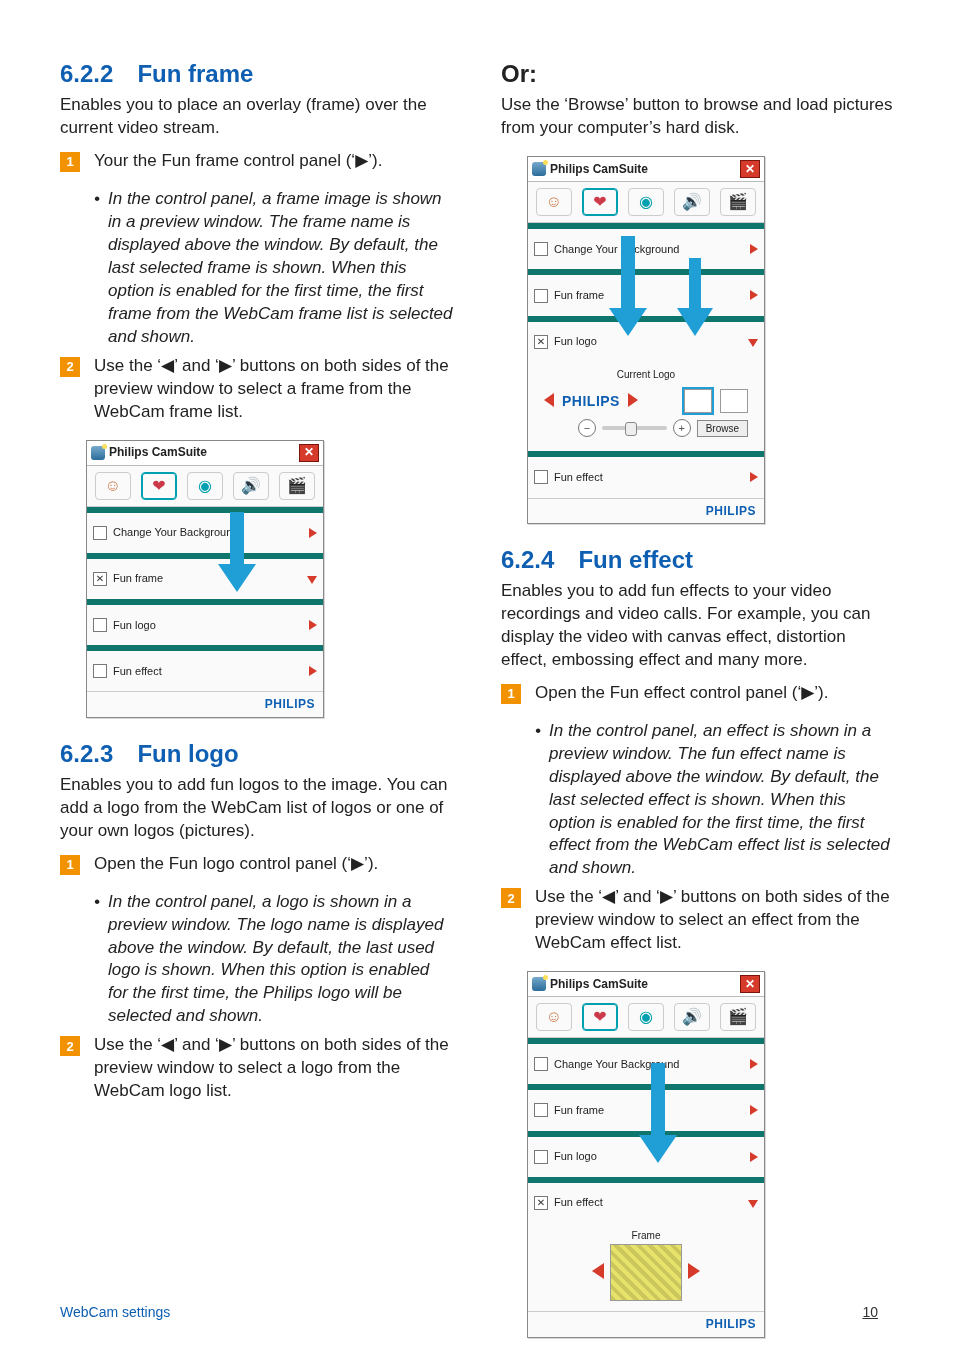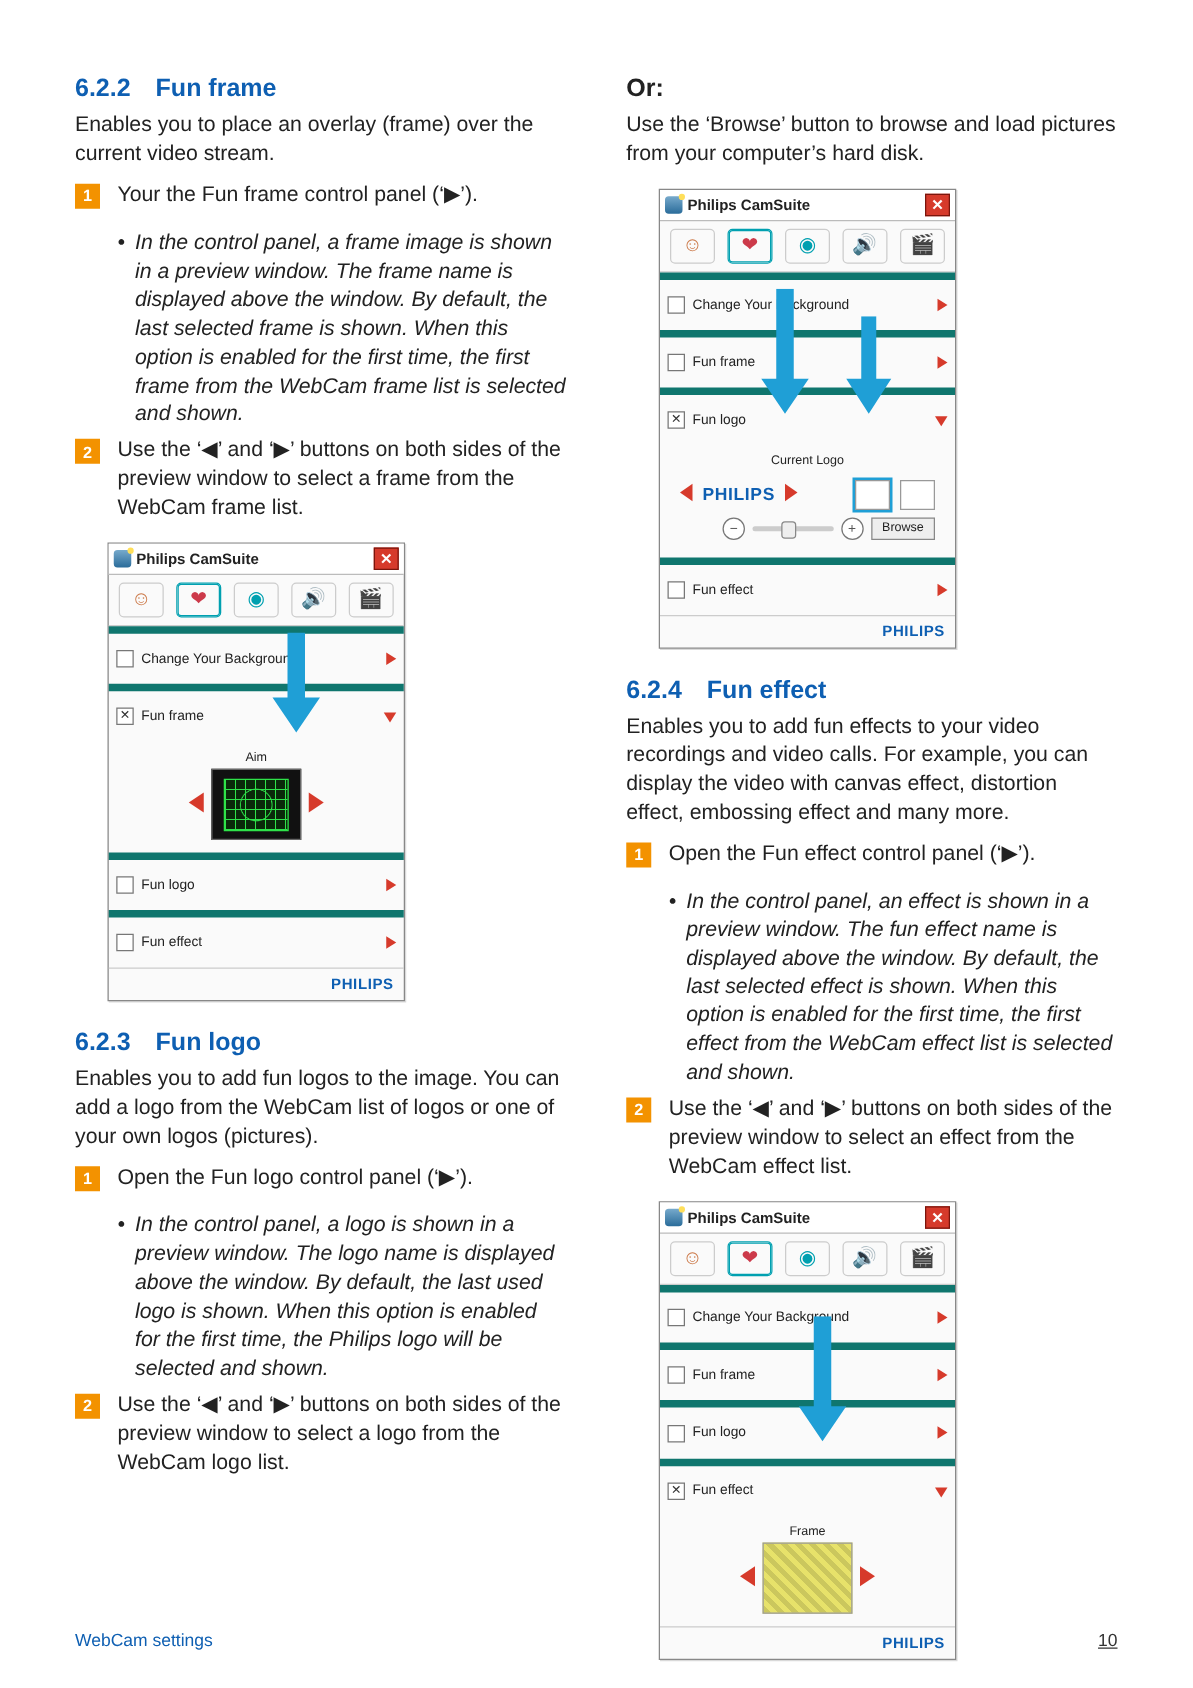--- a/index.html
+++ b/index.html
@@ -24,21 +24,21 @@
   .page {
     display: flex;
     gap: 48px;
     padding: 52px 60px 0 60px;
   }
   .col { flex: 1 1 0; min-width: 0; }
 
   h3.section {
     color: var(--phil-blue);
     font-weight: 700;
-    font-size: 20px;
+    font-size: 24px;
     margin: 6px 0 4px 0;
   }
   .para { margin: 0 0 10px 0; }
 
   ol.steps { list-style:none; margin:8px 0 10px 0; padding:0; }
   ol.steps > li { position: relative; padding-left: 34px; margin: 0 0 6px 0; }
   .stepnum {
     position:absolute; left:0; top:2px;
     width:20px; height:20px; background: var(--orange);
     color:#fff; font-weight:700; font-size:13px;
@@ -130,21 +130,21 @@
   .panelFooter { text-align:right; padding:4px 8px; border-top:1px solid #ccc; }
   .panelFooter .brand { color: var(--phil-blue); font-weight:800; letter-spacing:.5px; font-size:12px; }
 
   
   .bigarrow {
     position:absolute; pointer-events:none;
   }
   .bigarrow svg { display:block; }
 
   .footer {
-    position:absolute; left:60px; right:60px; bottom:28px;
+    position:absolute; left:60px; right:76px; bottom:28px;
     display:flex; justify-content:space-between; font-size:14px;
     color: var(--phil-blue);
   }
   .footer .pg { color:#333;text-decoration:underline; }
 
   .tri { display:inline-block; vertical-align:-1px; }
   .tri-right { border-style:solid; border-width:5px 0 5px 8px; border-color:transparent transparent transparent #000; }
   .tri-left  { border-style:solid; border-width:5px 8px 5px 0; border-color:transparent #000 transparent transparent; }
   .tri-right.red { border-left-color: var(--close-red); }
   .tri-left.red  { border-right-color: var(--close-red); }
@@ -192,30 +192,20 @@
         </div>
         <div class="row">
           <span class="cb"></span>
           <span class="label">Change Your Background</span>
           <span class="chev"><span class="tri tri-right red"></span></span>
         </div>
         <div class="row">
           <span class="cb checked"></span>
           <span class="label">Fun frame</span>
           <span class="chev down"><span class="tri tri-down red"></span></span>
-        </div>
-        <div class="expand">
-          <div class="previewTitle">Aim</div>
-          <div class="previewRow">
-            <span class="navtri"><span class="tri tri-left red" style="border-width:8px 12px 8px 0"></span></span>
-            <div class="thumb">
-                <div class="aim-grid"></div>
-              </div>
-            <span class="navtri"><span class="tri tri-right red" style="border-width:8px 0 8px 12px"></span></span>
-          </div>
         </div>
         <div class="row">
           <span class="cb"></span>
           <span class="label">Fun logo</span>
           <span class="chev"><span class="tri tri-right red"></span></span>
         </div>
         <div class="row">
           <span class="cb"></span>
           <span class="label">Fun effect</span>
           <span class="chev"><span class="tri tri-right red"></span></span>

